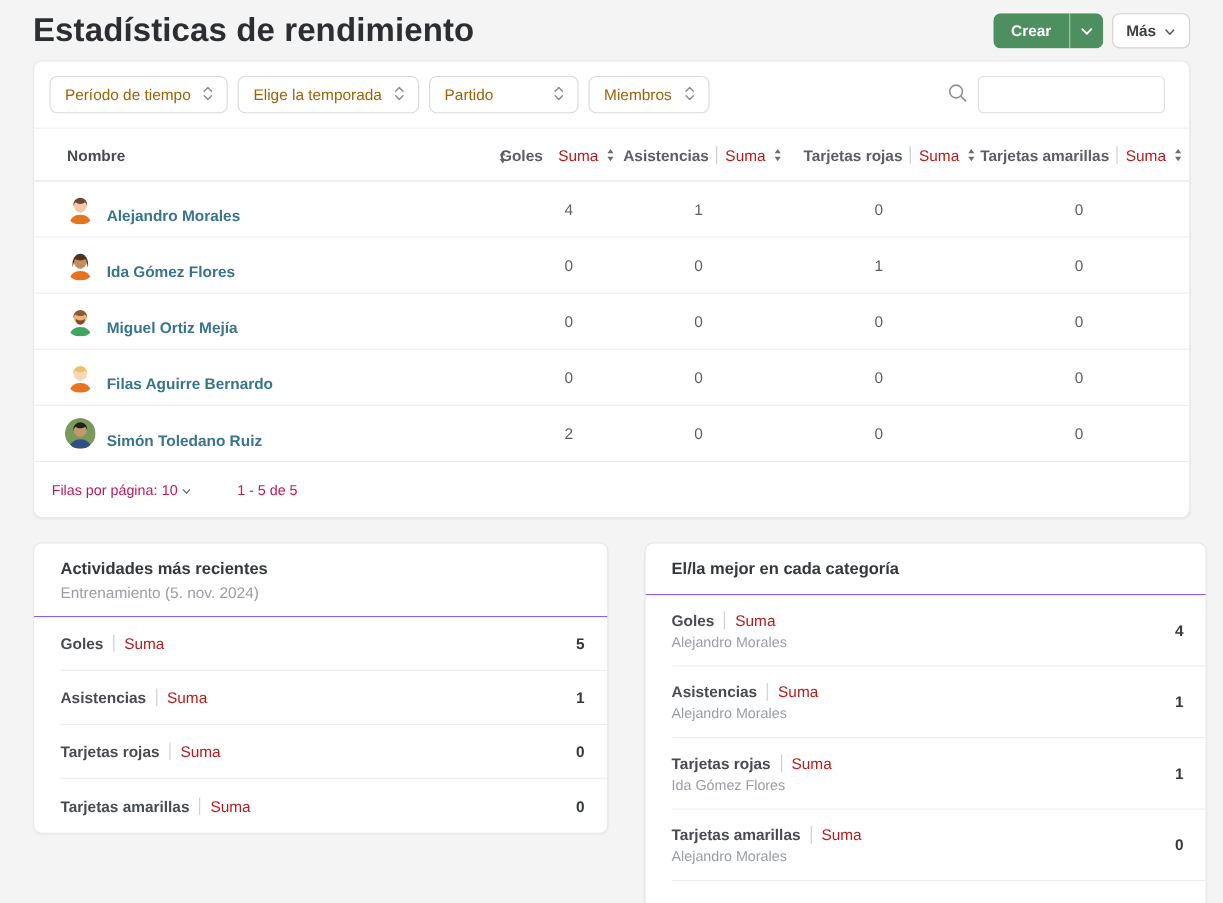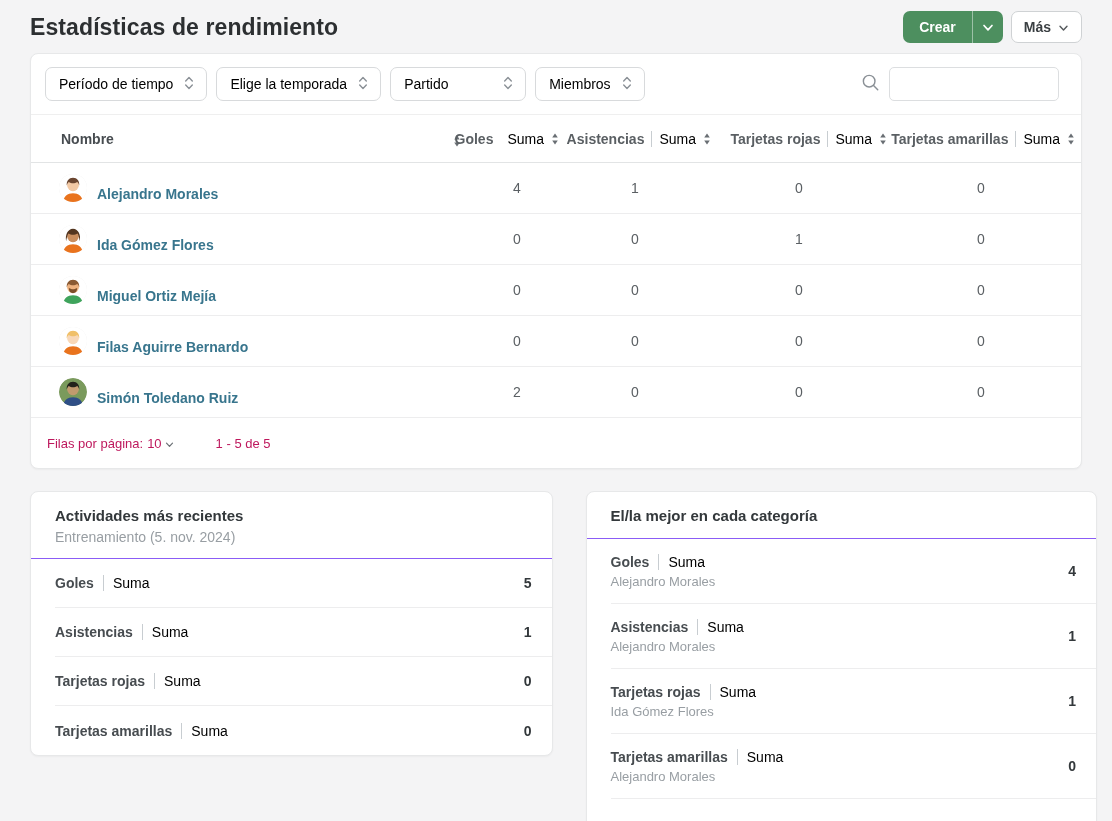--- a/index.html
+++ b/index.html
@@ -8,21 +8,21 @@
     background:#f4f4f5;
     font-family:"Liberation Sans", sans-serif;
     color:#3a3f42;
     font-size:14px;
   }
   
   .page-header {
     display:flex; align-items:center; justify-content:space-between;
     padding:11px 30px 10px 30px;
   }
-  .page-title { font-size:23px; font-weight:700; color:#2c2f31; letter-spacing:.1px; }
+  .page-title { font-size:30px; font-weight:700; color:#2c2f31; letter-spacing:.1px; }
   .header-actions { display:flex; align-items:center; gap:8px;padding-left:26px; }
   .btn-split { display:flex; border-radius:7px; overflow:hidden; }
   .btn-create {
     background:#4d8f5f; color:#fff; border:none; font-weight:600; font-size:14px;
     padding:8px 16px; cursor:pointer; font-family:inherit;
   }
   .btn-create-caret {
     background:#4d8f5f; border:none; border-left:1px solid rgba(255,255,255,.45);
     width:31px; display:flex; align-items:center; justify-content:center; cursor:pointer;
   }
@@ -38,21 +38,21 @@
   }
   .main-card { margin:0 30px; }
   .filter-bar {
     display:flex; align-items:center; padding:13px 14px;
     border-bottom:1px solid #efefef;
   }
   .chip {
     display:flex; align-items:center; gap:10px;
     border:1px solid #d8dadc; border-radius:7px; background:#fff;
     height:34px; padding:0 11px 0 13px; margin-right:9px;
-    font-size:14px; color:#000000; cursor:pointer; font-family:inherit;
+    font-size:14px; color:#a16207; cursor:pointer; font-family:inherit;
   }
   .chip-match { width:136px; justify-content:space-between; }
   .filter-spacer { flex:1; }
   .search-wrap { display:flex; align-items:center; gap:9px; padding-right:8px; }
   .search-input {
     width:170px; height:34px; border:1px solid #dcdee0; border-radius:5px;
     font-family:inherit; font-size:14px; padding:0 10px; color:#3a3f42; background:#fff;
   }
   
   .trow { display:flex; align-items:center; }
@@ -61,21 +61,21 @@
     font-weight:700; color:#474c50;
   }
   .col-name { flex:1; display:flex; align-items:flex-end; padding-left:28px; }
   .thead .col-name { padding-left:30px; justify-content:space-between; padding-right:14px; }
   .col-num { text-align:center; color:#5a5f63; }
   .col-goals { width:84px; }  .col-assists { width:152px; }
   .col-red { width:176px; }   .col-yellow { width:188px; }
   .row-pad-r { padding-right:6px; }
   .num-head { display:flex; align-items:center; justify-content:flex-end; gap:7px; }
   .vdiv { width:1px; height:16px; background:#c8cdd1; display:inline-block; }
-  .agg { font-weight:400; color:#000000; }
+  .agg { font-weight:400; color:#b91c1c; }
   .body-row { height:51px; border-bottom:1px solid #ededee; }
   .body-row:last-of-type { border-bottom:1px solid #ededee; }
   .avatar { width:28px; height:28px; border-radius:50%; overflow:hidden; flex:0 0 28px; display:block; box-shadow:0 0 0 1px rgba(0,0,0,.05) inset; }
   .avatar svg { display:block; width:28px; height:28px; }
   .member-link {
     margin-left:10px; color:#38758d; font-weight:700; font-size:14px;
     text-decoration:none; cursor:pointer;
   }
   .sort-icon { width:8px; height:12px; display:block; }
   

